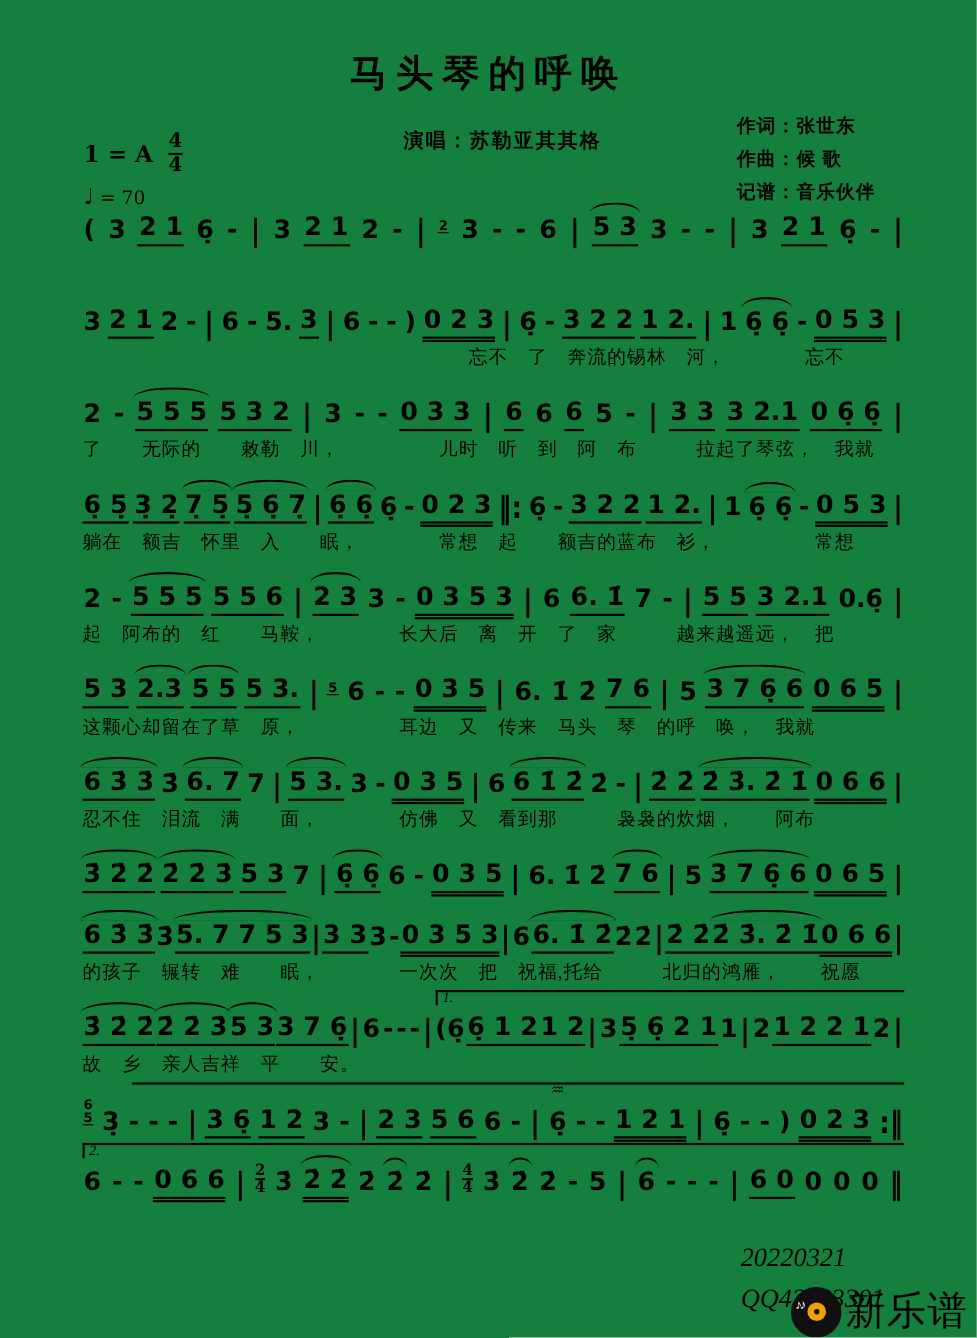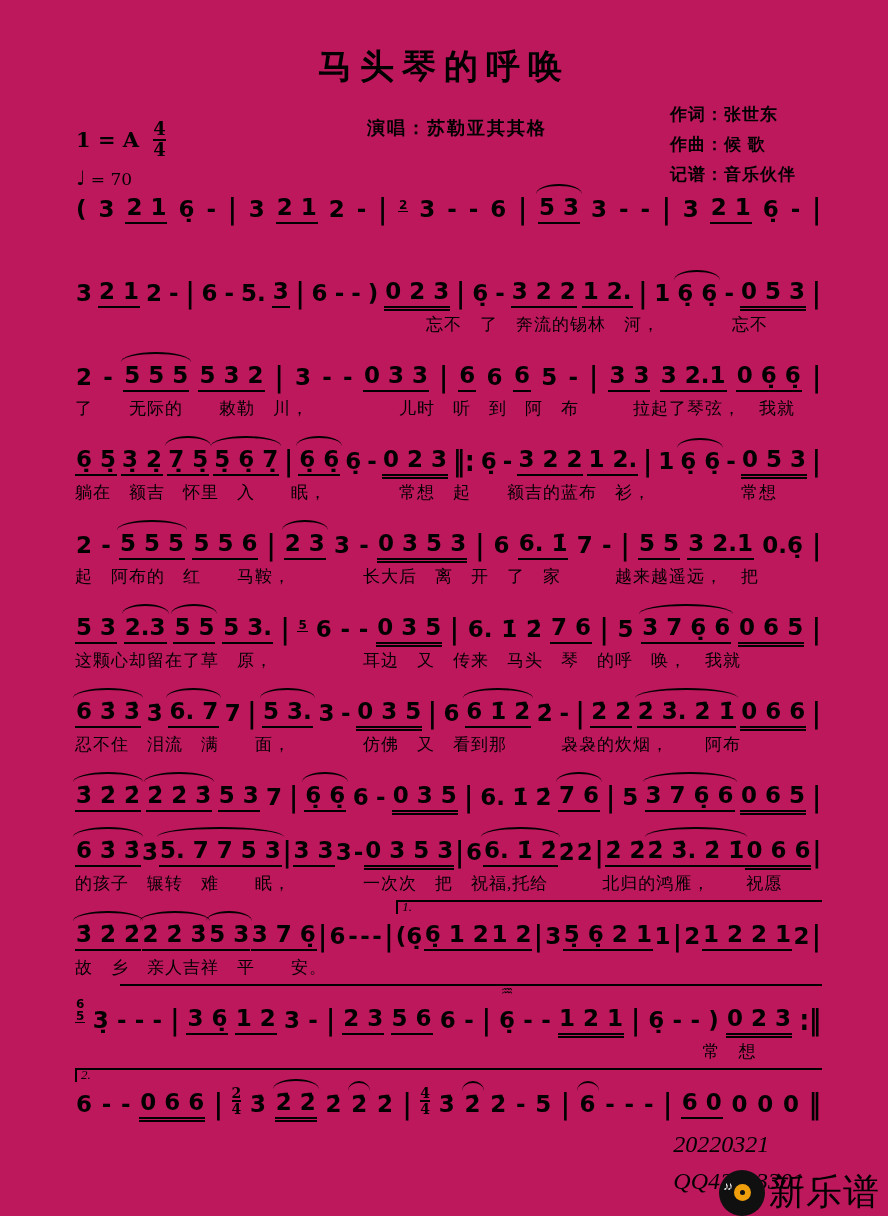--- a/index.html
+++ b/index.html
@@ -1,16 +1,16 @@
 <!DOCTYPE html>
 <html><head>
 <meta charset="utf-8">
 <style>
   html,body{margin:0;padding:0;background:#e8e8e8;}
-  .page{position:relative;width:888px;height:1216px;background:#be185d;margin:0 auto;overflow:hidden;
+  .page{position:relative;width:888px;height:1216px;background:#15803d;margin:0 auto;overflow:hidden;
         font-family:"Liberation Sans",sans-serif;color:#000;}
   .title{position:absolute;top:44px;left:0;right:0;text-align:center;
          font-size:34px;font-weight:bold;letter-spacing:8px;font-family:"DejaVu Sans",sans-serif;}
   .singer{position:absolute;top:116px;left:0;right:0;text-align:center;
           font-size:18px;font-weight:bold;letter-spacing:2px;margin-left:26px;}
   .credits{position:absolute;top:100px;right:92px;text-align:left;
            font-size:17px;font-weight:bold;line-height:1.75;letter-spacing:1px;}
   .keyblock{position:absolute;top:120px;left:76px;font-size:21px;font-weight:bold;
             font-family:"DejaVu Serif",serif;display:flex;align-items:center;gap:14px;justify-content:center;}
   .tempo{position:absolute;top:166px;left:76px;font-size:17px;font-family:"DejaVu Serif",serif;}
@@ -372,21 +372,20 @@
           <span class="note">-</span>
           <span class="note u2">1 2 1</span>
           <span class="bar">|</span>
           <span class="note">6̣</span>
           <span class="note">-</span>
           <span class="note">-</span>
           <span class="note">)</span>
           <span class="note u2">0 2 3</span>
           <span class="bar">:‖</span>
         </div>
-        <div class="lyrics" style="padding-left: 84%;">常　想</div>
       </div>
       <div class="system">
         <div class="overline has-label" style="left: 0%; right: 0%;">
           <span class="vlabel">2.</span>
         </div>
         <div class="notes">
           <span class="note">6</span>
           <span class="note">-</span>
           <span class="note">-</span>
           <span class="note u2">0 6 6</span>

